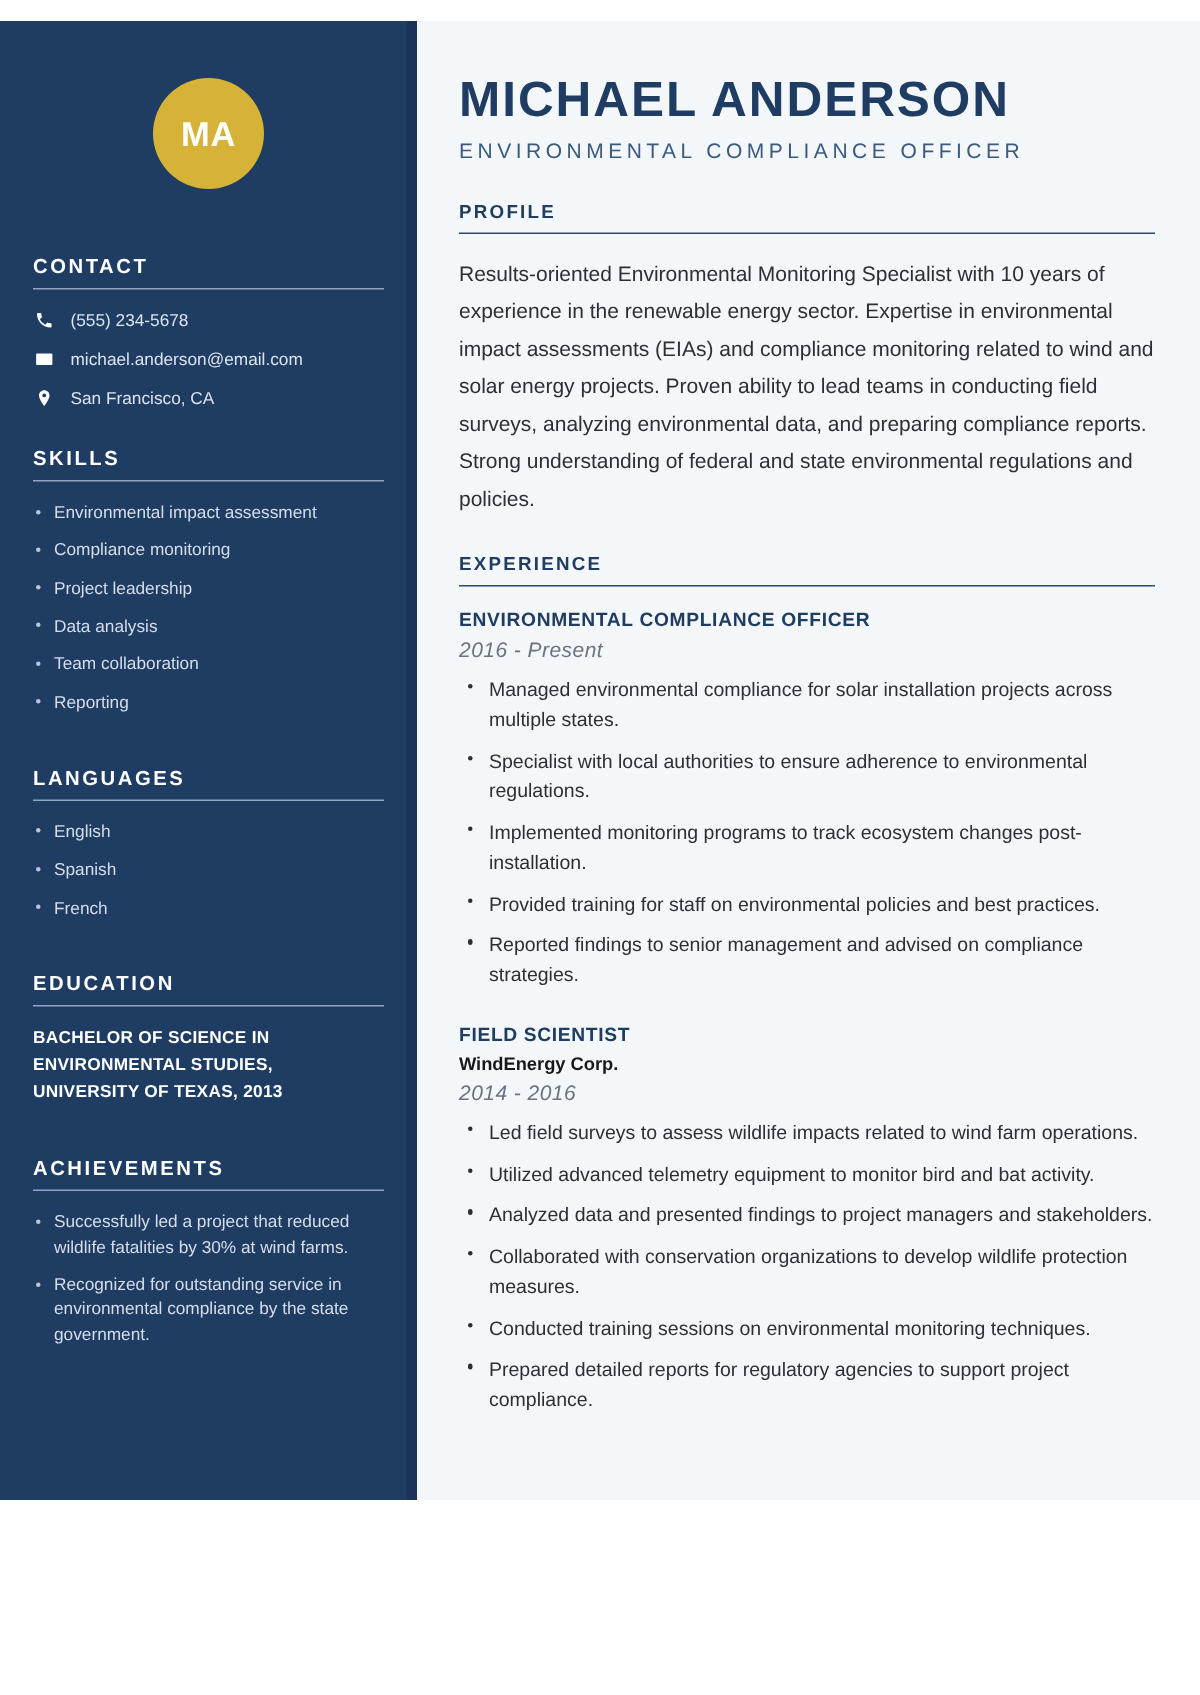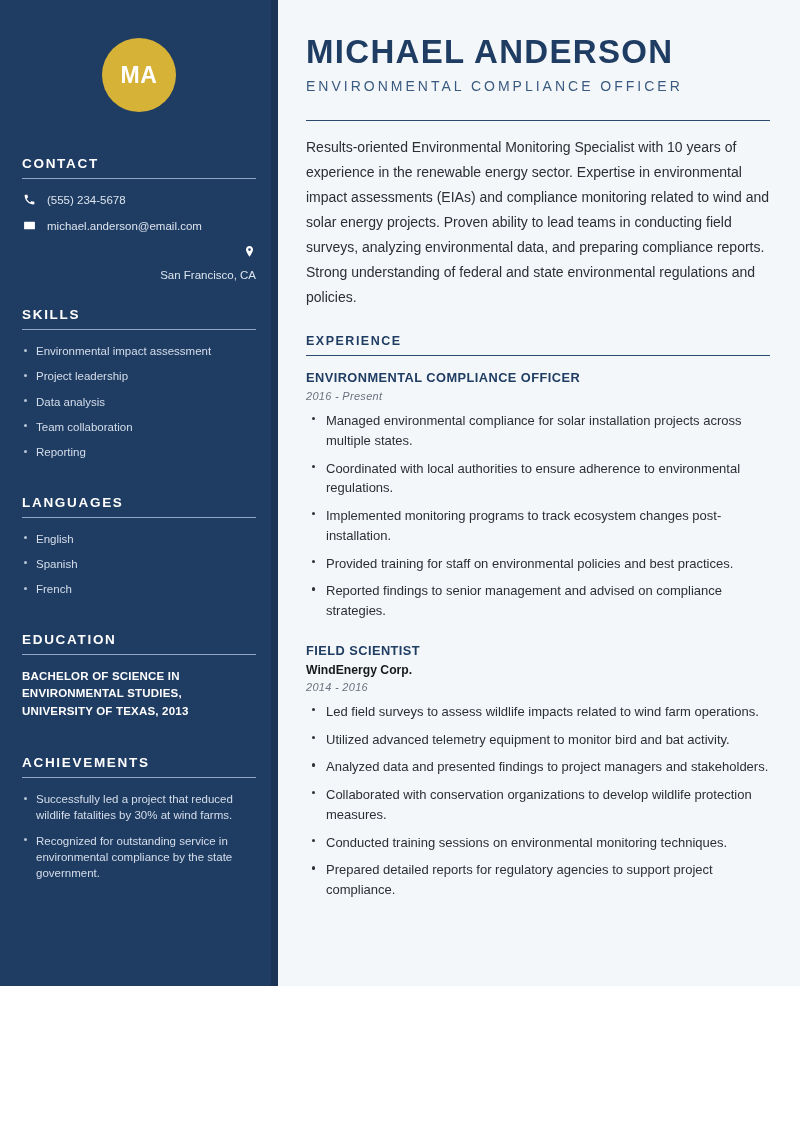--- a/index.html
+++ b/index.html
@@ -10,20 +10,21 @@
     font-family:"Liberation Sans", sans-serif;
     -webkit-font-smoothing:antialiased;
   }
 
   .page {
     position:relative;
     width:800px; height:986px;
     display:flex;
     background:#22c55e;
     overflow:hidden;
+    margin-top:14px;
   }
 
   
   .sidebar {
     width:278px;
     flex:0 0 278px;
     background:#1F3C63;
     position:relative;
     padding:0 22px;
   }
@@ -71,21 +72,21 @@
   }
 
   .contact-row {
     display:flex;
     align-items:flex-end;
     gap:11px;
     margin-bottom:12px;
     color:#DCE4EE;
     font-size:11.5px;
   }
-  .contact-row:last-child { margin-bottom:0;flex-direction:column; }
+  .contact-row:last-child { margin-bottom:0; }
   .cicon {
     width:14px; height:14px;
     flex:0 0 14px;
     display:flex; align-items:center; justify-content:center;
     fill:#FFFFFF;
   }
   .cicon svg { width:13px; height:13px; display:block; }
 
   ul.side-list { list-style:none; }
   ul.side-list li {
@@ -175,21 +176,21 @@
     margin-bottom:5px;
   }
   .job-company {
     color:#16181C;
     font-size:12.2px;
     font-weight:bold;
     margin-bottom:4px;
   }
   .job-dates {
     color:#6B7280;
-    font-size:11px;
+    font-size:14px;
     font-style:italic;
     letter-spacing:0.3px;
     margin-bottom:9px;
   }
 
   ul.job-list { list-style:none; padding-left:2px; }
   ul.job-list li {
     position:relative;
     padding-left:18px;
     margin-bottom:8px;
@@ -248,20 +249,21 @@
         </span>
         <span>San Francisco, CA</span>
       </div>
     </section>
 
     <section class="side-section sec-gap-lg">
       <div class="side-head">SKILLS</div>
       <div class="side-rule"></div>
       <ul class="side-list">
         <li>Environmental impact assessment</li>
+        <li>Compliance monitoring</li>
         <li>Project leadership</li>
         <li>Data analysis</li>
         <li>Team collaboration</li>
         <li>Reporting</li>
       </ul>
     </section>
 
     <section class="side-section sec-gap-lg">
       <div class="side-head">LANGUAGES</div>
       <div class="side-rule"></div>
@@ -288,34 +290,35 @@
     </section>
 
   </aside>
 
   <main class="main">
 
     <h1 class="name">MICHAEL ANDERSON</h1>
     <div class="subtitle">ENVIRONMENTAL COMPLIANCE OFFICER</div>
 
     <section class="main-section">
+      <div class="main-head">PROFILE</div>
       <div class="main-rule"></div>
       <p class="profile-text">Results-oriented Environmental Monitoring Specialist with 10 years of experience in the renewable energy sector. Expertise in environmental impact assessments (EIAs) and compliance monitoring related to wind and solar energy projects. Proven ability to lead teams in conducting field surveys, analyzing environmental data, and preparing compliance reports. Strong understanding of federal and state environmental regulations and policies.</p>
     </section>
 
     <section class="main-section">
       <div class="main-head">EXPERIENCE</div>
       <div class="main-rule"></div>
 
       <div class="job">
         <div class="job-title">ENVIRONMENTAL COMPLIANCE OFFICER</div>
         <div class="job-dates">2016 - Present</div>
         <ul class="job-list">
           <li>Managed environmental compliance for solar installation projects across multiple states.</li>
-          <li>Coordinated with local authorities to ensure adherence to environmental regulations.</li>
+          <li>Specialist with local authorities to ensure adherence to environmental regulations.</li>
           <li>Implemented monitoring programs to track ecosystem changes post-installation.</li>
           <li>Provided training for staff on environmental policies and best practices.</li>
           <li>Reported findings to senior management and advised on compliance strategies.</li>
         </ul>
       </div>
 
       <div class="job">
         <div class="job-title">FIELD SCIENTIST</div>
         <div class="job-company">WindEnergy Corp.</div>
         <div class="job-dates">2014 - 2016</div>

